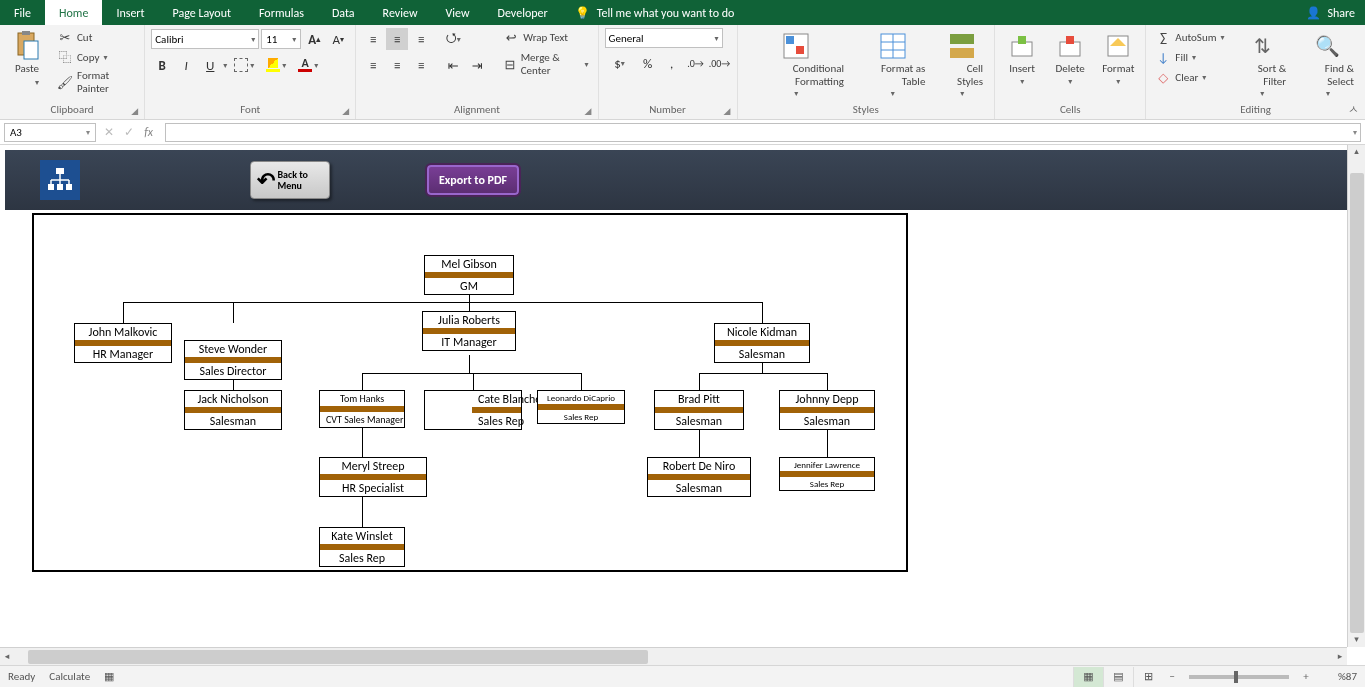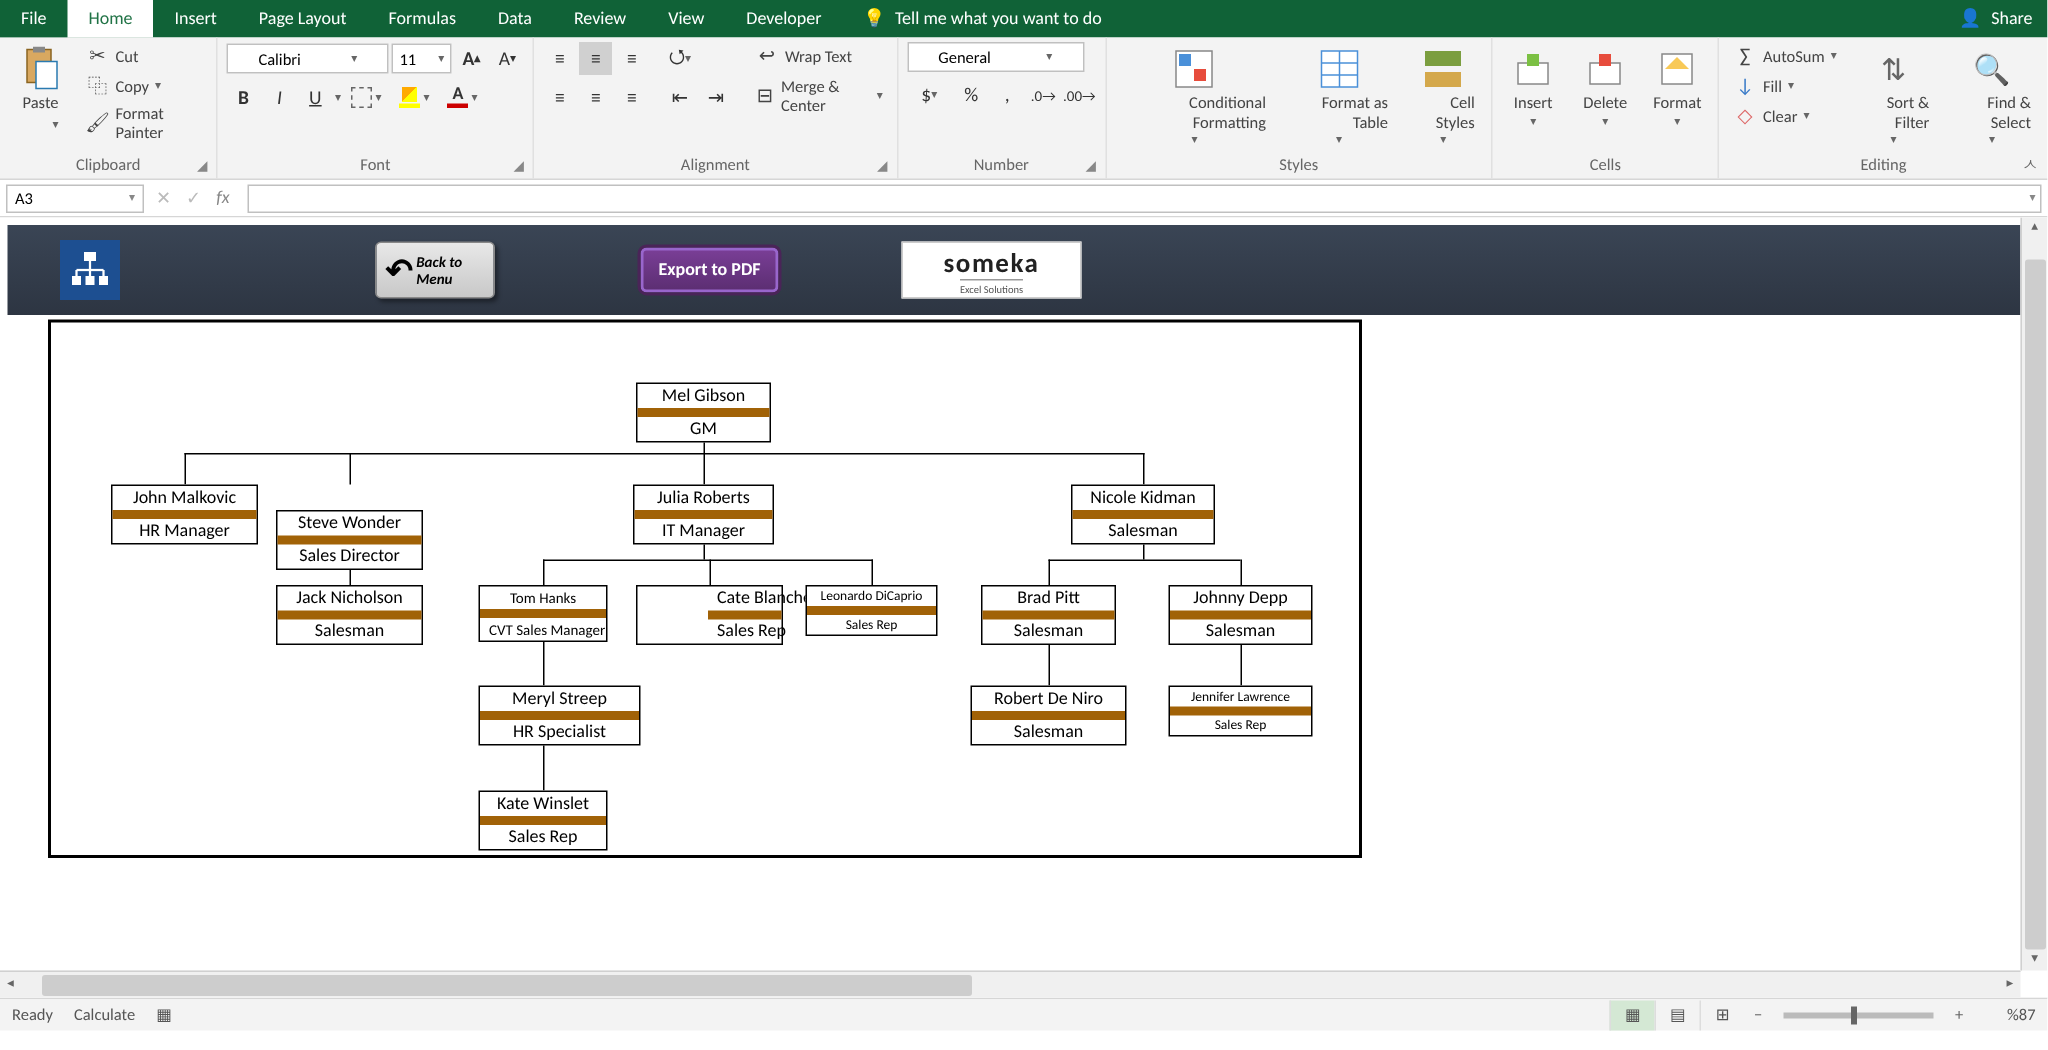--- a/index.html
+++ b/index.html
@@ -25,21 +25,21 @@
 .bigbtn { display:flex; flex-direction:column; align-items:center; padding:2px 5px; cursor:pointer; }
 .bigbtn .icn { width:32px; height:32px; display:flex; align-items:center; justify-content:center; }
 .bigbtn .lbl { font-size:11px; color:#444; text-align:right; line-height:1.15; margin-top:1px; }
 .arrow { font-size:8px; color:#666; }
 
 .col { display:flex; flex-direction:column; gap:2px; }
 .row { display:flex; align-items:center; gap:2px; }
 .sbtn { padding:1px 3px; font-size:11px; color:#444; display:flex; align-items:center; gap:4px; cursor:pointer; }
 .ic { width:16px; height:16px; display:inline-flex; align-items:center; justify-content:center; font-size:13px; }
 
-.fontbox { width:108px; height:20px; border:1px solid #c0c0c0; background:#fff; font-size:11px; padding:0 20px; display:flex; align-items:center; justify-content:space-between; }
+.fontbox { width:108px; height:20px; border:1px solid #c0c0c0; background:#fff; font-size:11px; padding:0 3px; display:flex; align-items:center; justify-content:space-between; }
 .sizebox { width:40px; height:20px; border:1px solid #c0c0c0; background:#fff; font-size:11px; padding:0 4px; display:flex; align-items:center; justify-content:space-between; }
 
 .fmtbtn { width:22px; height:22px; display:flex; align-items:center; justify-content:center; font-size:13px; color:#333; cursor:pointer; }
 .fmtbtn.wide { width:30px; }
 .underline { border-bottom:3px solid #c00; width:14px; height:14px; display:inline-block; text-align:center; line-height:11px; font-size:12px; font-weight:bold; }
 .fillund { border-bottom:3px solid #ff0; width:14px; height:14px; display:inline-block; position:relative; }
 .fillund::before { content:""; position:absolute; top:0; left:2px; width:10px; height:10px; background:linear-gradient(135deg,#fa0 50%,#ff0 50%); }
 
 .collapse { position:absolute; right:6px; bottom:2px; font-size:11px; color:#666; cursor:pointer; }
 
@@ -54,21 +54,21 @@
 
 .ws { position:relative; height:520px; background:#fff; overflow:hidden; }
 .header-band { height:60px; background:linear-gradient(#3a4555,#2d3542); margin:0 18px 0 5px; position:relative; display:flex; align-items:center; }
 .logo-box { width:40px; height:40px; background:#1d4f91; margin-left:35px; display:flex; align-items:center; justify-content:center; }
 .logo-box svg { width:28px; height:28px; }
 .hdr-text { margin-left:20px; color:#fff; }
 .hdr-sub { font-size:11px; letter-spacing:0.5px; }
 .hdr-main { font-size:17px; font-weight:bold; letter-spacing:1px; }
 .back-btn { width:80px; height:38px; background:linear-gradient(#e8e8e8,#c8c8c8); border:1px solid #888; border-radius:4px; box-shadow:2px 2px 3px rgba(0,0,0,0.4); display:flex; align-items:center; margin-left:170px; cursor:pointer; padding:0 6px; gap:2px; }
 .back-btn .arr { font-size:22px; font-weight:bold; }
-.back-btn .tx { font-size:10px; font-style:italic; font-weight:bold; line-height:1.1; }
+.back-btn .tx { font-size:10px; font-weight:bold; line-height:1.1; }
 .pdf-btn { width:96px; height:34px; background:linear-gradient(#7b3f98,#5a2d70); border:2px solid #4a2458; border-radius:6px; color:#fff; font-size:12px; font-weight:bold; display:flex; align-items:center; justify-content:center; margin-left:95px; cursor:pointer; box-shadow:0 0 0 2px #9966cc inset; }
 .someka { width:120px; height:38px; background:#fff; margin-left:80px; display:flex; flex-direction:column; align-items:center; justify-content:center; border:1px solid #ccc; }
 .someka-main { font-size:18px; font-weight:bold; letter-spacing:1px; color:#222; }
 .someka-sub { font-size:7px; color:#555; border-top:1px solid #999; padding-top:1px; }
 
 
 .chart-box { border:2px solid #000; margin:3px 0 0 32px; width:876px; height:359px; position:relative; background:#fff; }
 .node { position:absolute; border:1px solid #000; background:#fff; text-align:center; font-size:12px; }
 .node .nm { border-bottom:6px solid #a16207; padding:1px 6px; white-space:nowrap; }
 .node .rl { padding:1px 6px; white-space:nowrap; }
@@ -392,24 +392,20 @@
           <line x1="14" y1="14" x2="14" y2="18" stroke="#fff" stroke-width="1.5"></line>
           <line x1="23" y1="14" x2="23" y2="18" stroke="#fff" stroke-width="1.5"></line>
         </svg>
     </div>
     <div class="back-btn">
       <span class="arr">↶</span>
       <span class="tx">Back to
 Menu</span>
     </div>
     <div class="pdf-btn">Export to PDF</div>
-    <div class="someka">
-      <div class="someka-main">someka</div>
-      <div class="someka-sub">Excel Solutions</div>
-    </div>
   </div>
 
   <div class="chart-box">
 
     <div class="conn" style="left:435px;top:72px;width:1px;height:15px"></div>
     <div class="conn" style="left:89px;top:87px;width:640px;height:1px"></div>
     <div class="conn" style="left:89px;top:87px;width:1px;height:21px"></div>
     <div class="conn" style="left:199px;top:87px;width:1px;height:21px"></div>
     <div class="conn" style="left:435px;top:87px;width:1px;height:21px"></div>
     <div class="conn" style="left:728px;top:87px;width:1px;height:21px"></div>
@@ -432,21 +428,21 @@
         <div class="rl">GM</div>
       </div>
       <div class="node" style="left: 40px; top: 108px; width: 98px;">
         <div class="nm">John Malkovic</div>
         <div class="rl">HR Manager</div>
       </div>
       <div class="node" style="left: 150px; top: 125px; width: 98px;">
         <div class="nm">Steve Wonder</div>
         <div class="rl">Sales Director</div>
       </div>
-      <div class="node" style="left: 388px; top: 108px; width: 94px;">
+      <div class="node" style="left: 388px; top: 96px; width: 94px;">
         <div class="nm">Julia Roberts</div>
         <div class="rl">IT Manager</div>
       </div>
       <div class="node" style="left: 680px; top: 108px; width: 96px;">
         <div class="nm">Nicole Kidman</div>
         <div class="rl">Salesman</div>
       </div>
       <div class="node" style="left: 150px; top: 175px; width: 98px;">
         <div class="nm">Jack Nicholson</div>
         <div class="rl">Salesman</div>

